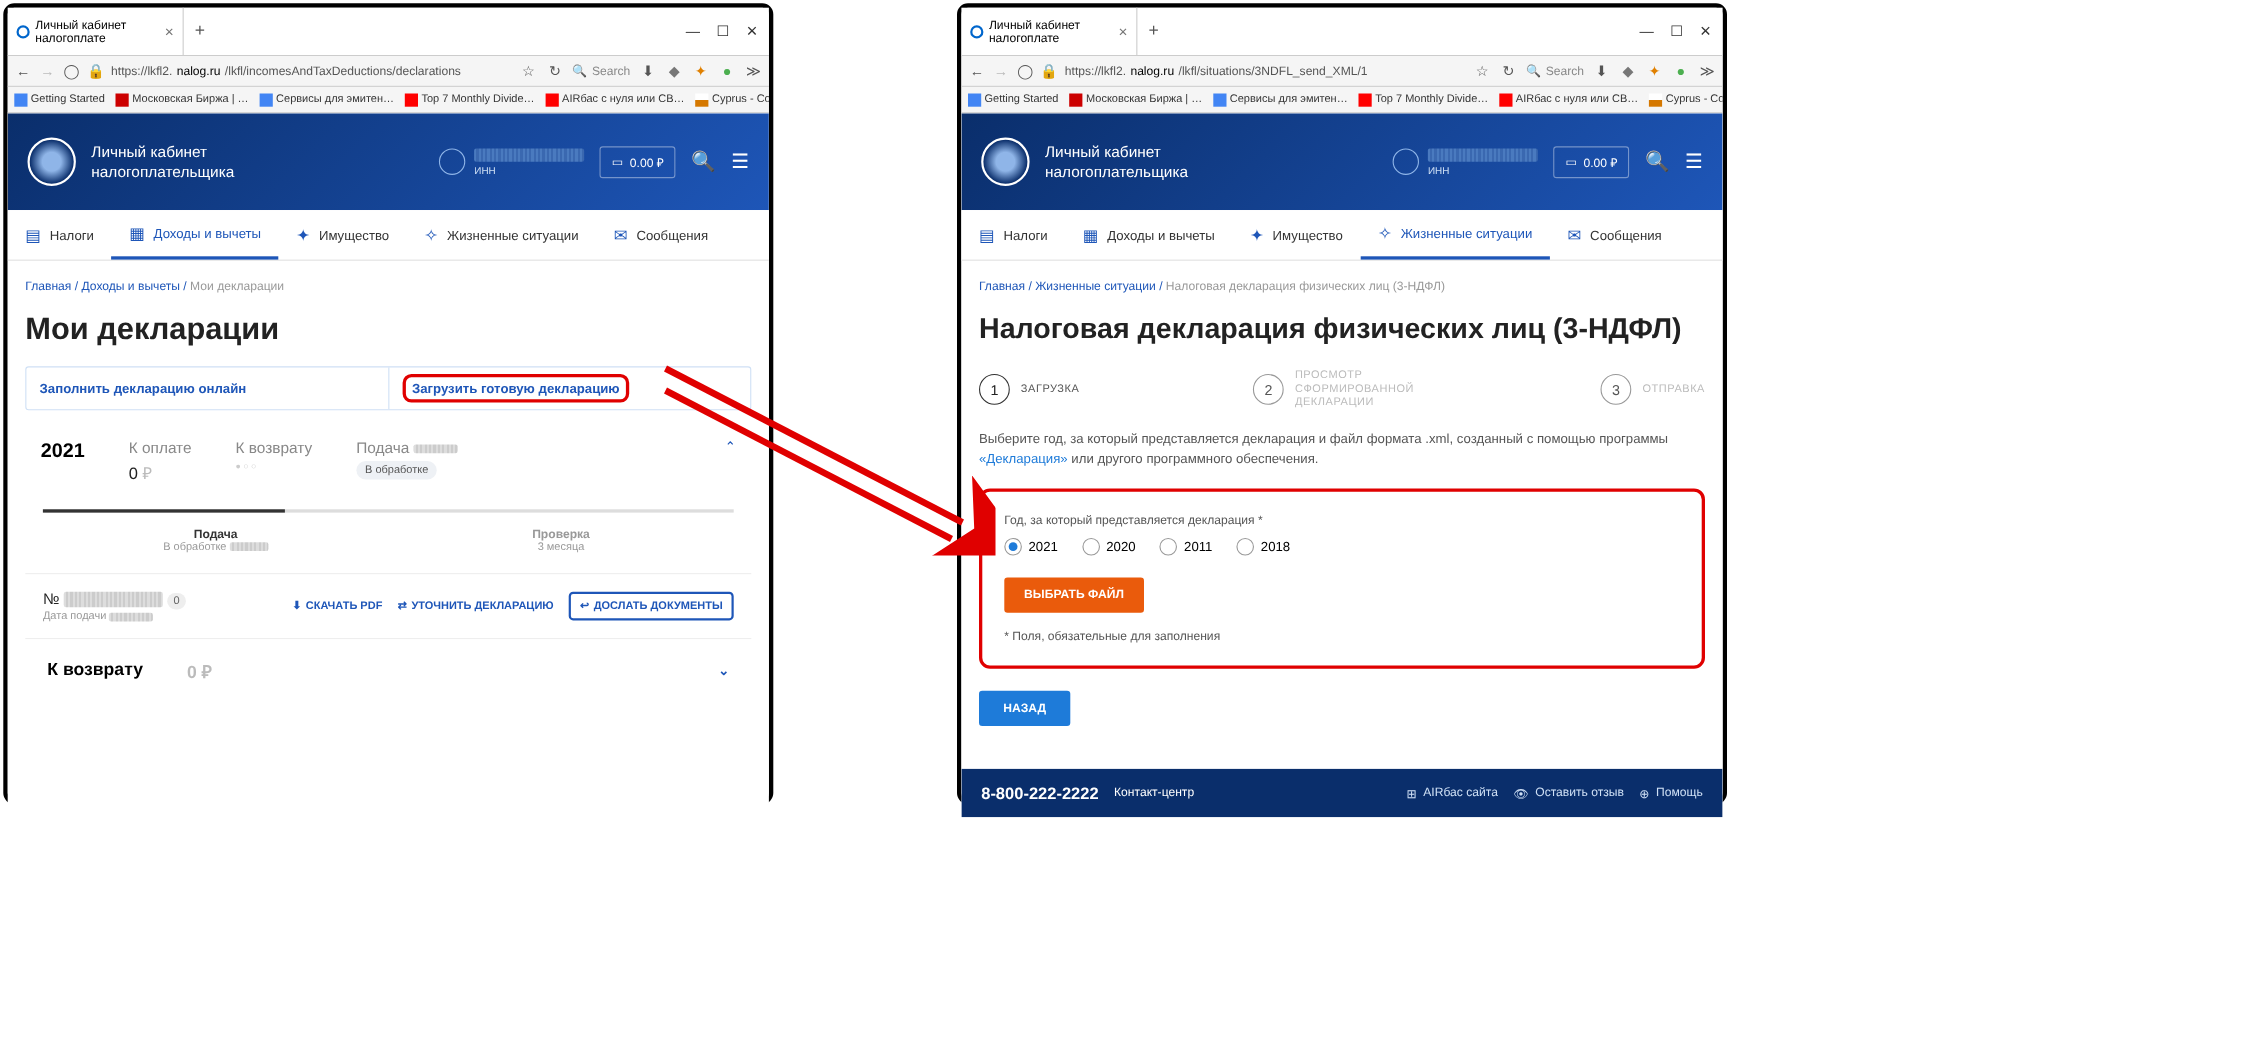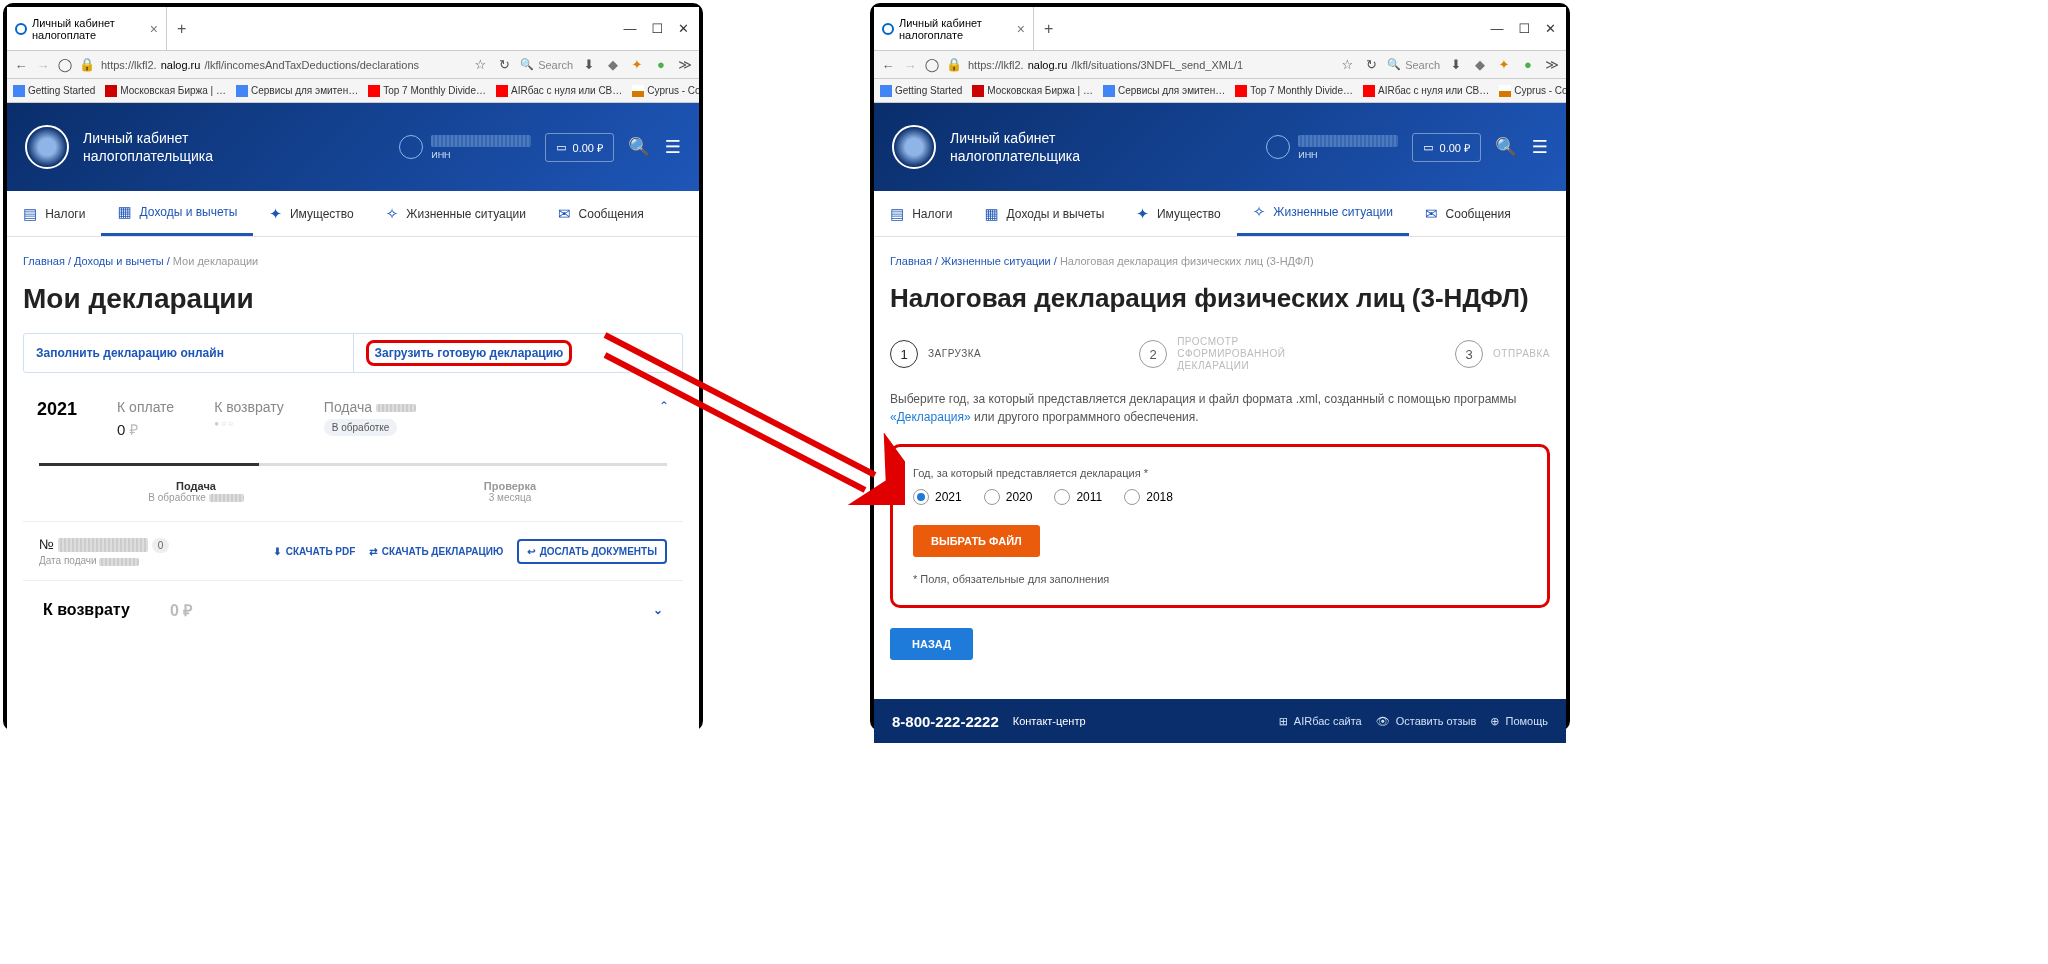--- a/index.html
+++ b/index.html
@@ -248,21 +248,21 @@
         <div class="doc-left">
           <div class="doc-n"><span>№</span> <span class="blur-g"></span> <span class="cnt-badge">0</span></div>
           <div style="font-size:10px;color:#999;margin-top:3px"><span>Дата подачи</span> <span class="blur-g" style="width:40px;height:8px"></span></div>
         </div>
         <div class="act-link">
             <span>⬇</span>
             <span>СКАЧАТЬ PDF</span>
           </div>
         <div class="act-link">
             <span>⇄</span>
-            <span>СКАЧАТЬ ДЕКЛАРАЦИЮ</span>
+            <span>УТОЧНИТЬ ДЕКЛАРАЦИЮ</span>
           </div>
         <div class="act-link blue-out-box">
             <span>↩</span>
             <span>ДОСЛАТЬ ДОКУМЕНТЫ</span>
           </div>
       </div>
       <div class="ret-row">
         <span>К возврату</span>
         <span class="amt"><span>0 </span><span class="rub">₽</span></span>
         <span class="chev">⌄</span>

